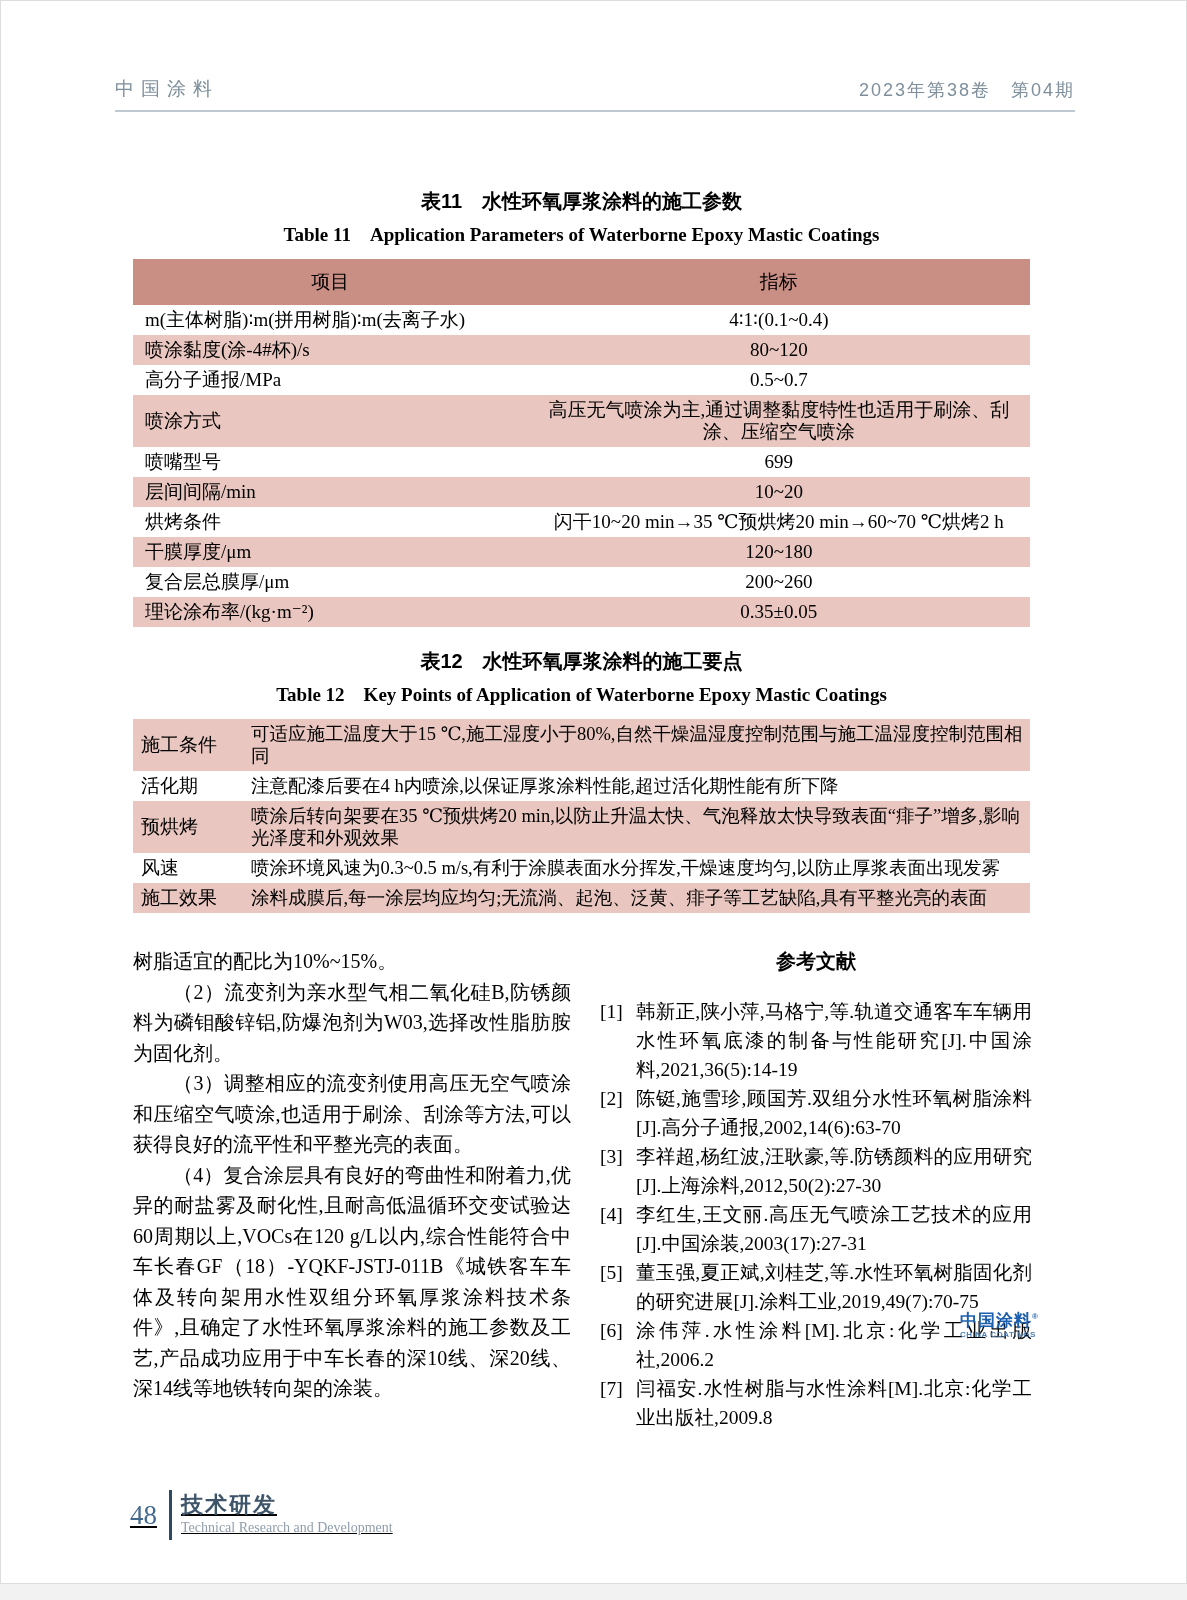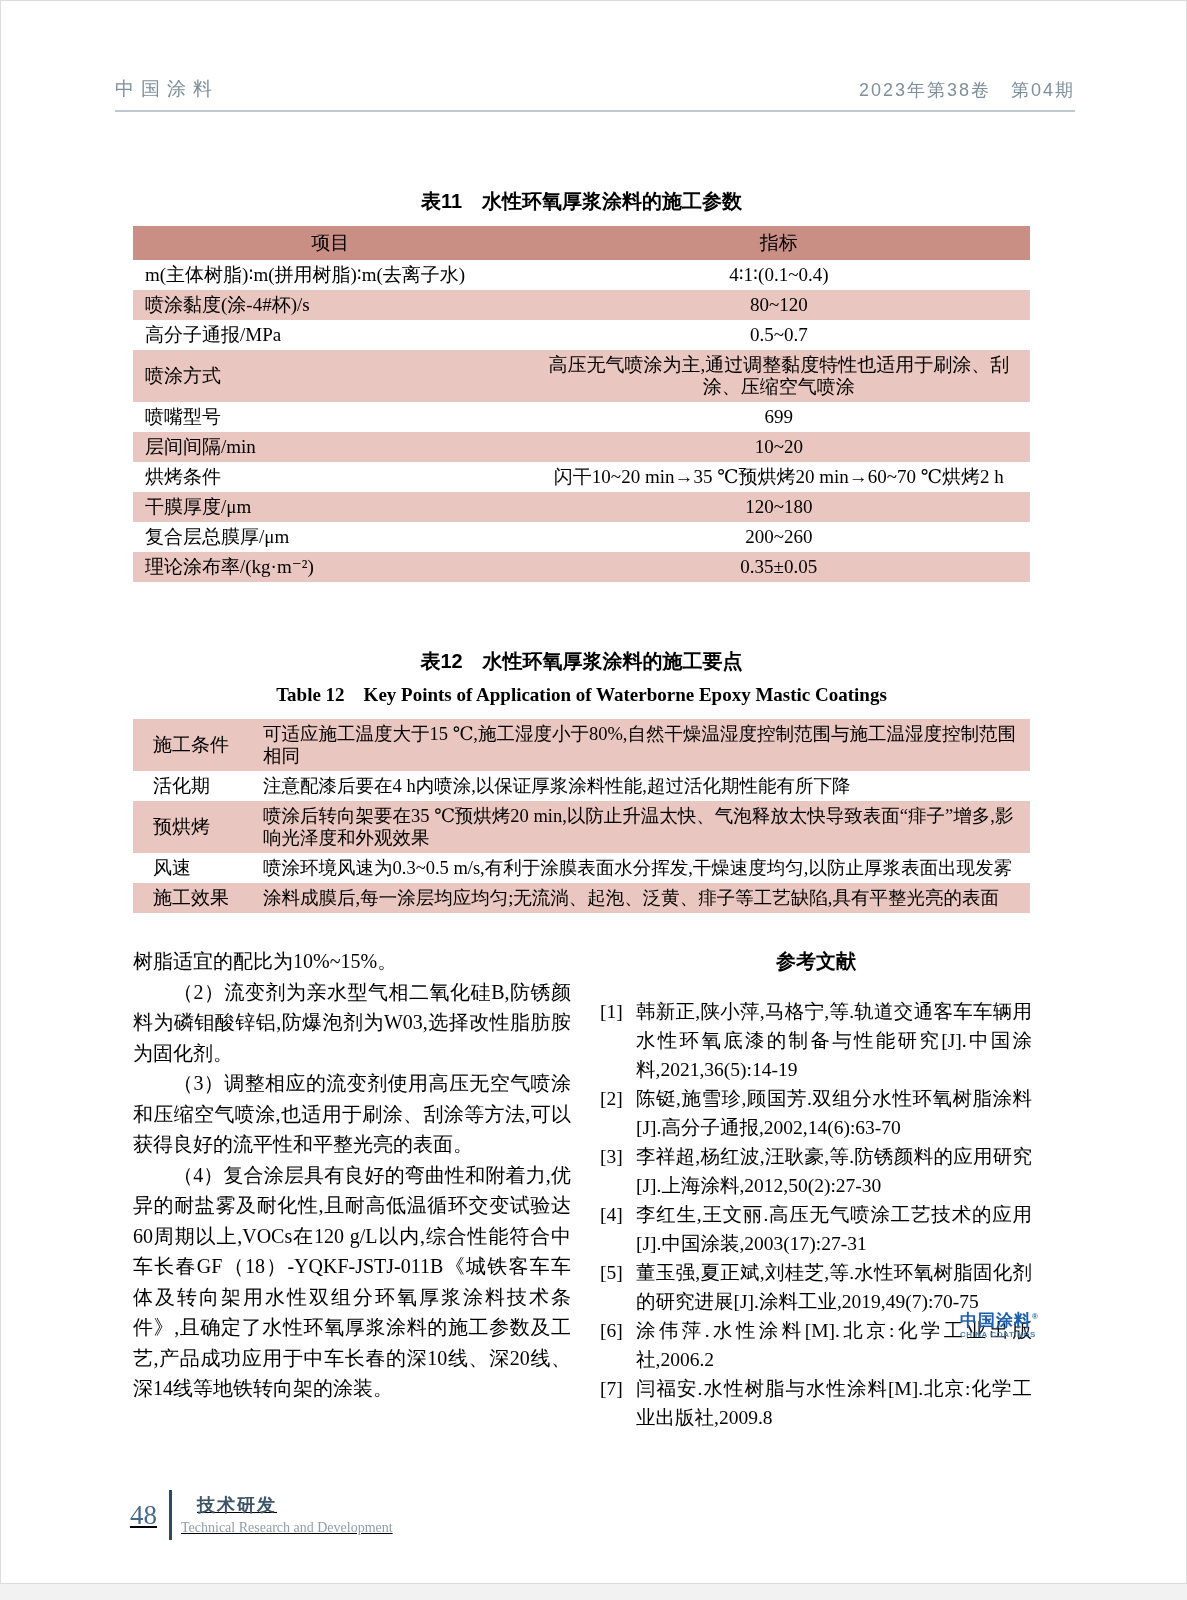--- a/index.html
+++ b/index.html
@@ -35,30 +35,30 @@
   .tbl-title-en{
     text-align:center;font-weight:bold;font-size:19px;margin-top:7px;
     font-family:"Liberation Serif","DejaVu Serif",serif;
   }
   table{
     border-collapse:collapse;width:100%;margin-top:11px;
     font-size:19px;line-height:22px;
   }
   th{
     background:#c98e84;font-weight:normal;text-align:center;
-    padding:6px 4px;font-family:"Liberation Sans","DejaVu Sans",sans-serif;
+    padding:12px 4px;font-family:"Liberation Sans","DejaVu Sans",sans-serif;
   }
   td{padding:4px 10px;vertical-align:middle;}
   
   .t11 tbody tr:nth-child(even){background:#e9c6bf;}
   .t11 td.c1{width:44%;text-align:left;padding-left:12px;}
   .t11 td.c2{width:56%;text-align:center;}
   
   .t12 tbody tr:nth-child(odd){background:#e9c6bf;}
-  .t12 td.lbl{width:86px;text-align:left;padding-left:20px;white-space:nowrap;}
+  .t12 td.lbl{width:86px;text-align:left;padding-left:8px;white-space:nowrap;}
   .t12 td.val{text-align:left;padding-left:14px;padding-right:4px;font-size:18.5px;}
 
   
   .col{position:absolute;top:946px;font-size:20px;line-height:30.5px;text-align:justify;}
   .col-left{left:133px;width:438px;}
   .col-right{left:600px;width:432px;}
   .col p{margin:0;}
   .col p.indent{text-indent:2em;}
 
   .ref-heading{
@@ -85,40 +85,41 @@
     position:absolute;left:130px;top:1490px;
     display:flex;align-items:center;text-decoration:underline;
   }
   .page-number{
     font-size:27px;color:#44698e;margin-right:12px;
     font-family:"Liberation Serif","DejaVu Serif",serif;
   }
   .footer-bar{width:3px;height:50px;background:#2c4a63;margin-right:9px;}
   .footer-texts{display:flex;flex-direction:column;justify-content:center;}
   .footer-zh{
-    font-size:18px;font-weight:bold;color:#3e5468;line-height:26px;
-    font-family:"Liberation Sans","DejaVu Sans",sans-serif;letter-spacing:2px;margin-left:16px;
+    font-size:22px;font-weight:bold;color:#3e5468;line-height:26px;
+    font-family:"Liberation Sans","DejaVu Sans",sans-serif;letter-spacing:2px;
   }
   .footer-en{
     font-size:14px;color:#8f9dab;line-height:20px;
     font-family:"Liberation Serif","DejaVu Serif",serif;
   }
 </style>
 </head>
 <body>
 
 <div class="page">
 
   <div class="page-header">
     <span class="journal-name">中国涂料</span>
     <span class="issue-info">2023年第38卷　第04期</span>
   </div>
 
   <div class="tbl-section t11">
     <div class="tbl-title-zh">表11　水性环氧厚浆涂料的施工参数</div>
+    <div class="tbl-title-en">Table 11　Application Parameters of Waterborne Epoxy Mastic Coatings</div>
     <table>
       <thead>
         <tr>
           <th>项目</th>
           <th>指标</th>
         </tr>
       </thead>
       <tbody>
         <tr>
             <td class="c1">m(主体树脂)∶m(拼用树脂)∶m(去离子水)</td>

